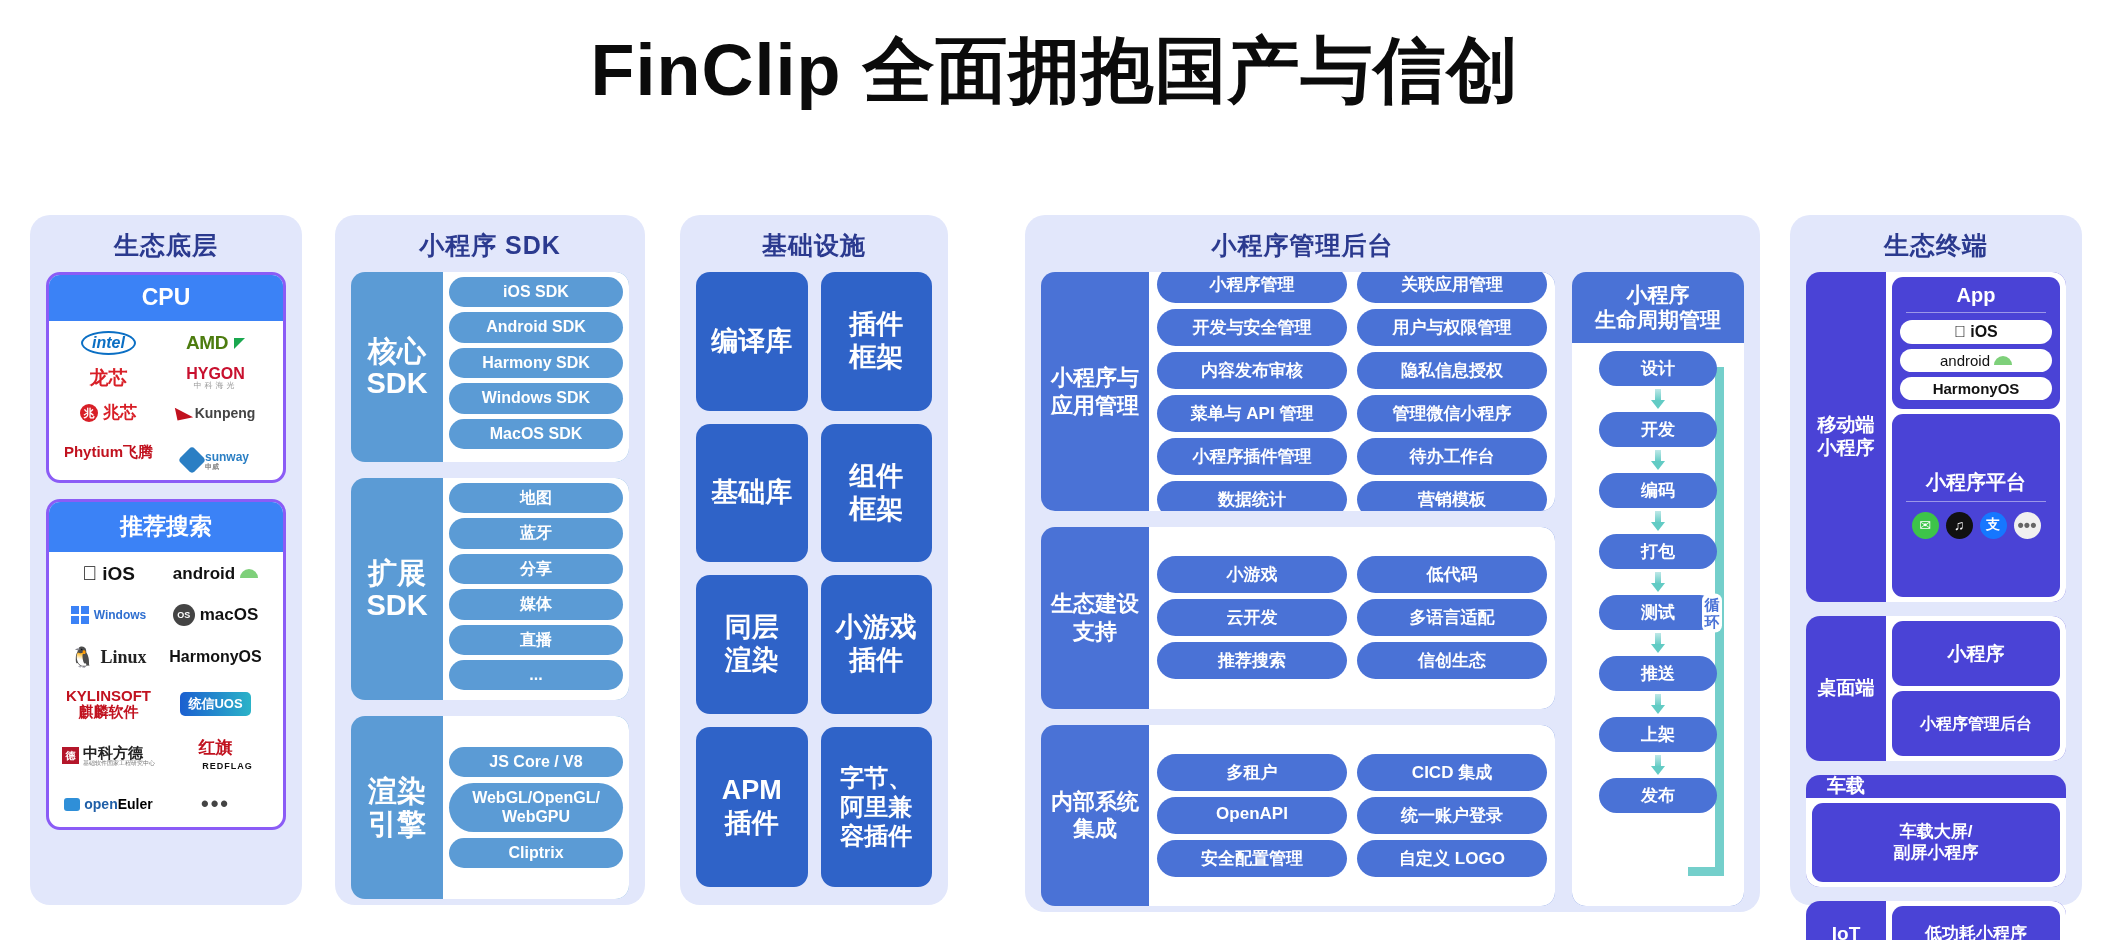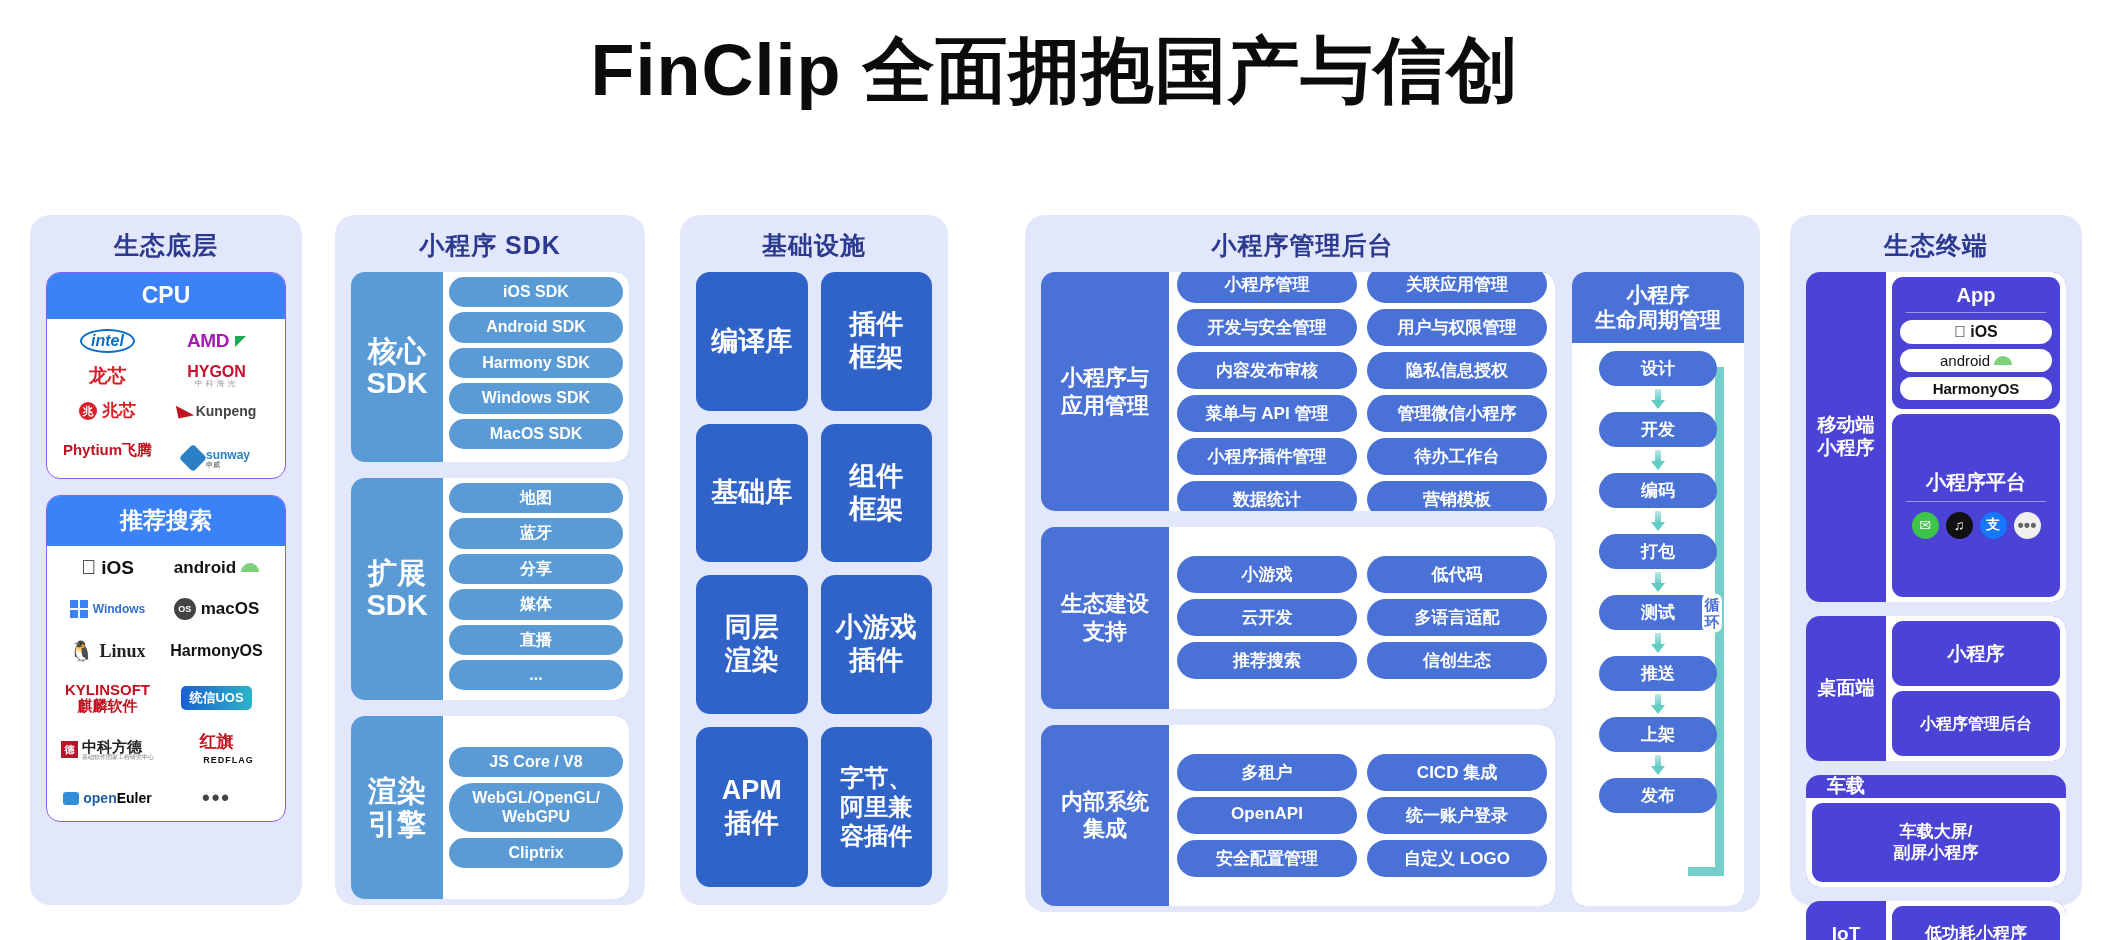--- a/index.html
+++ b/index.html
@@ -33,42 +33,42 @@
     letter-spacing: 1px;
   }
 
   
   #col1 { left: 30px; top: 215px; width: 272px; height: 690px; }
   .c1-card {
     margin: 0 16px 16px 16px;
     background: #ffffff;
     border-radius: 14px;
     overflow: hidden;
-    border: 1px solid #8b5cf6;
+    border: 3px solid #8b5cf6;
   }
   .c1-head {
     background: #3b82f6; color: #fff;
     text-align: center; font-weight: bold; font-size: 23px;
     padding: 9px 0 10px 0;
   }
   .c1-body { padding: 10px 14px 10px 6px; }
   .logo-grid {
     display: grid; grid-template-columns: 1fr 1fr;
     align-items: center; justify-items: center;
   }
   .logo-cell {
     display: flex; align-items: center; justify-content: center;
     gap: 5px; width: 100%;
     font-weight: bold;
   }
 
   
   .l-intel { color:#0b6fc4; border:2px solid #0b6fc4; border-radius:50%;
              padding:1px 9px; font-size:16px; font-style:italic; font-weight:bold;}
-  .l-amd { color:#a21caf; font-size:19px; font-weight:bold; letter-spacing:-0.5px;}
+  .l-amd { color:#4d7c0f; font-size:19px; font-weight:bold; letter-spacing:-0.5px;}
   .amd-arrow { display:inline-block; width:0;height:0;
        border-left:11px solid #1aa84f; border-bottom:11px solid transparent; margin-left:1px;}
   .l-red { color:#d81f27; font-size:19px; font-weight:bold;}
   .l-hygon { color:#c8102e; font-size:16px; font-weight:bold; line-height:1.0; text-align:center;}
   .l-hygon small { display:block; font-size:8px; color:#999; letter-spacing:3px; font-weight:normal;}
   .zx-badge { display:inline-block; width:18px;height:18px;border-radius:50%;
       background:#d81f27; color:#fff; font-size:11px; line-height:18px; text-align:center;}
   .kunpeng { display:flex;align-items:center;gap:3px;}
   .kp-mark { display:inline-block; width:0;height:0;
       border-bottom:13px solid #c1121f; border-right:16px solid transparent;
@@ -158,21 +158,21 @@
 
   
   #col4 { left: 1025px; width: 735px; top: 215px; height: 697px; }
   .c4-inner { display: flex; gap: 17px; padding: 0 16px 16px 16px; height: 650px; }
   .c4-left { flex: 1; display: flex; flex-direction: column; gap: 16px; }
   .grp {
     background: #4a72d6; border-radius: 14px;
     display: flex; overflow: hidden;
   }
   .grp-label {
-    width: 128px; flex: none;
+    width: 108px; flex: none;
     display: flex; align-items: center; justify-content: center;
     color: #fff; font-weight: bold; font-size: 22px; line-height: 1.25;
     text-align: center;
   }
   .grp-body {
     flex: 1; background: #fff; padding: 6px 8px;
     display: grid; grid-template-columns: 1fr 1fr;
     gap: 6px 10px; align-content: center;
   }
   .pill-b {

